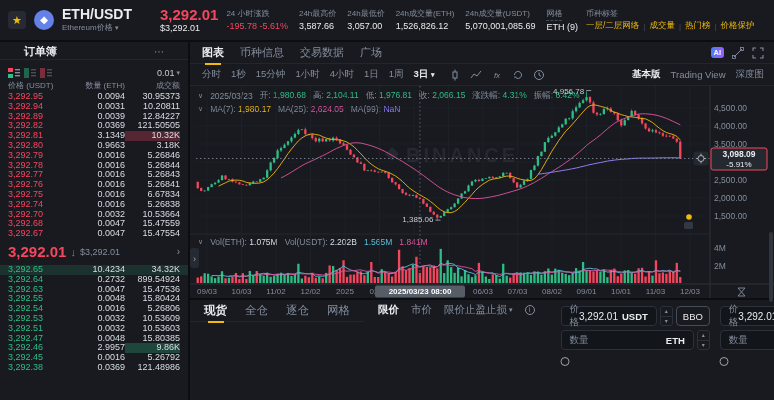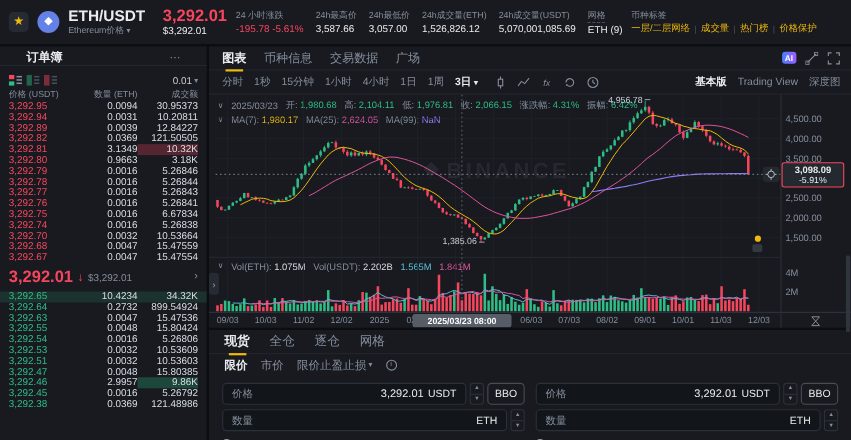--- a/index.html
+++ b/index.html
@@ -3,21 +3,21 @@
 <meta charset="utf-8">
 <style>
   *{margin:0;padding:0;box-sizing:border-box}
   html,body{width:774px;height:400px;overflow:hidden}
   body{background:#0b0e11;color:#eaecef;font-family:"Liberation Sans",sans-serif;font-size:10px}
   .app{width:774px;height:400px;display:flex;flex-direction:column}
   
   .topbar{height:40px;background:#181a20;display:flex;align-items:center;padding:0 8px;flex:none;gap:8px}
   .fav{width:18px;height:18px;background:#262b33;border-radius:4px;color:#f0b90b;font-size:11px;line-height:18px;text-align:center;flex:none}
   .coin-logo{width:20px;height:20px;border-radius:50%;background:#6481e7;color:#fff;font-size:10px;line-height:20px;text-align:center;flex:none}
-  .pair-block{margin-right:8px}
+  .pair-block{margin-right:20px}
   .pair-name{font-size:14px;font-weight:bold;color:#eaecef;line-height:15px}
   .pair-sub{font-size:8px;color:#848e9c}
   .px{font-size:15px;font-weight:bold;color:#f6465d;line-height:16px}
   .px-usd{font-size:9px;color:#eaecef}
   .stats{display:flex;gap:11px;align-items:center}
   .stat .sl{font-size:8px;color:#848e9c;white-space:nowrap;line-height:12px}
   .stat .sv{font-size:9px;color:#eaecef;white-space:nowrap;line-height:12px}
   .stat .sv.red{color:#f6465d}
   .stat .sl.dashed{border-bottom:1px dashed #474d57;display:inline-block}
   .tags-block .sl{font-size:8px;color:#848e9c;line-height:12px}
@@ -67,36 +67,36 @@
   .vmode{color:#848e9c;font-size:9.5px;white-space:nowrap}
   .vmode.active{color:#eaecef;font-weight:bold}
   .chart-body{flex:1;position:relative;min-height:0}
   .chart-body svg{position:absolute;left:0;top:0}
   svg text{font-family:"Liberation Sans",sans-serif}
   .iline{position:absolute;left:8px;display:flex;gap:7px;font-size:8.5px;color:#848e9c;align-items:center;white-space:nowrap;pointer-events:none}
   .iline .lb{color:#848e9c}
   .g{color:#2ebd85}.y{color:#f0b90b}.p{color:#e0559f}.pu{color:#8e7df7}.w{color:#d8dee4}.cy{color:#57bfd7}
   .carr{color:#848e9c;font-size:7px}
   
-  .trade-panel{flex:1;background:#181a20;overflow:hidden;display:flex;flex-direction:column}
+  .trade-panel{flex:1;background:#181a20;overflow:hidden;display:flex;}
   .ttabs{height:22px;display:flex;align-items:center;gap:18px;padding:0 14px;border-bottom:1px solid #22262e;flex:none}
   .ttab{color:#848e9c;font-size:11.5px}
   .ttab.active{color:#eaecef;font-weight:bold;position:relative}
   .ttab.active::after{content:"";position:absolute;left:50%;transform:translateX(-50%);bottom:-5px;width:16px;height:2px;background:#f0b90b}
   .otypes{height:20px;display:flex;align-items:center;gap:12px;padding:0 14px;flex:none}
   .otype{color:#848e9c;font-size:10.5px;display:flex;align-items:center;gap:2px}
   .otype.active{color:#eaecef;font-weight:bold}
   .inf{width:10px;height:10px;border:1px solid #848e9c;border-radius:50%;color:#848e9c;font-size:7px;line-height:8px;text-align:center}
   .forms{display:flex;gap:10px;padding:2px 12px 0;flex:1}
   .tform{flex:1;min-width:0}
   .frow{display:flex;gap:3px;margin-top:4px;height:20px}
   .field{flex:1;display:flex;align-items:center;padding:0 8px;border:1px solid #2b3139;border-radius:4px;background:#12151a;min-width:0}
   .flabel{color:#848e9c;font-size:9.5px}
   .fval{margin-left:auto;color:#eaecef;font-size:10px}
-  .funit{color:#eaecef;font-size:9.5px;font-weight:normal;margin-left:4px}
+  .funit{color:#eaecef;font-size:9.5px;font-weight:bold;margin-left:4px}
   .funit.mla{margin-left:auto}
   .stepper{width:13px;display:flex;flex-direction:column;border:1px solid #2b3139;border-radius:3px;overflow:hidden}
   .stepper span{flex:1;font-size:6px;color:#848e9c;text-align:center;line-height:9px}
   .stepper span:first-child{border-bottom:1px solid #2b3139}
   .bbo{width:34px;border:1px solid #474d57;border-radius:4px;color:#eaecef;font-size:9.5px;display:flex;align-items:center;justify-content:center}
   .slider{position:relative;height:14px;margin-top:6px}
   .slider .handle{position:absolute;top:1px;left:4px;width:9px;height:9px;border-radius:50%;background:#181a20;border:1.5px solid #9aa1ab;transform:translateX(-50%)}
   
   .vscroll{position:absolute;right:0;top:42px;width:5px;height:358px}
   .vscroll .thumb{position:absolute;top:190px;width:4px;height:70px;background:#2f353d;border-radius:2px}

